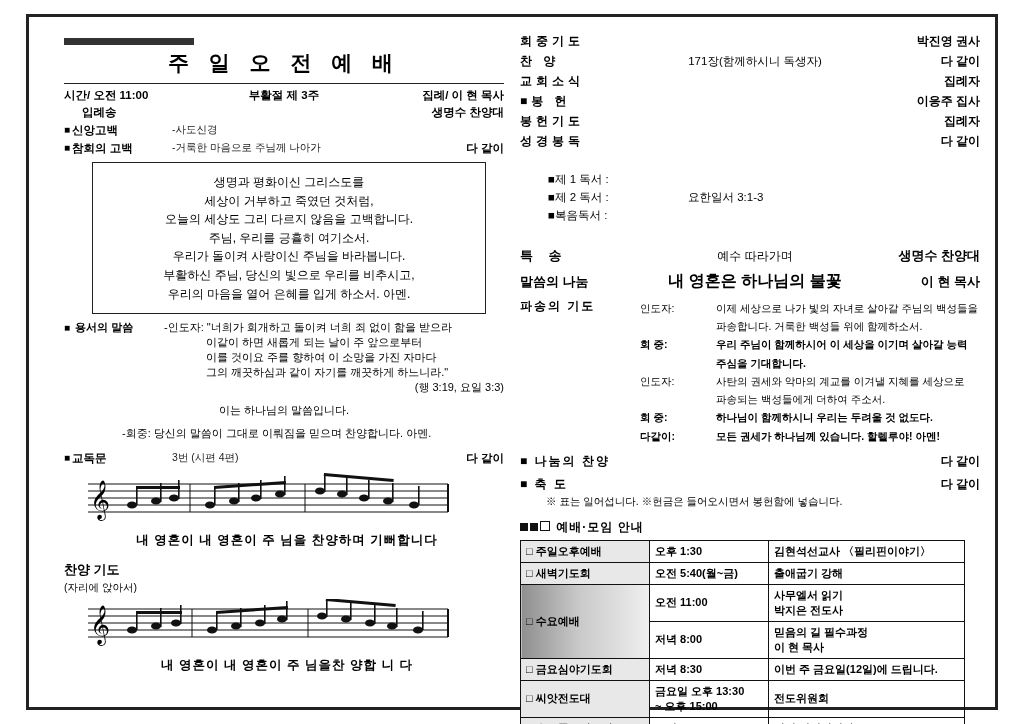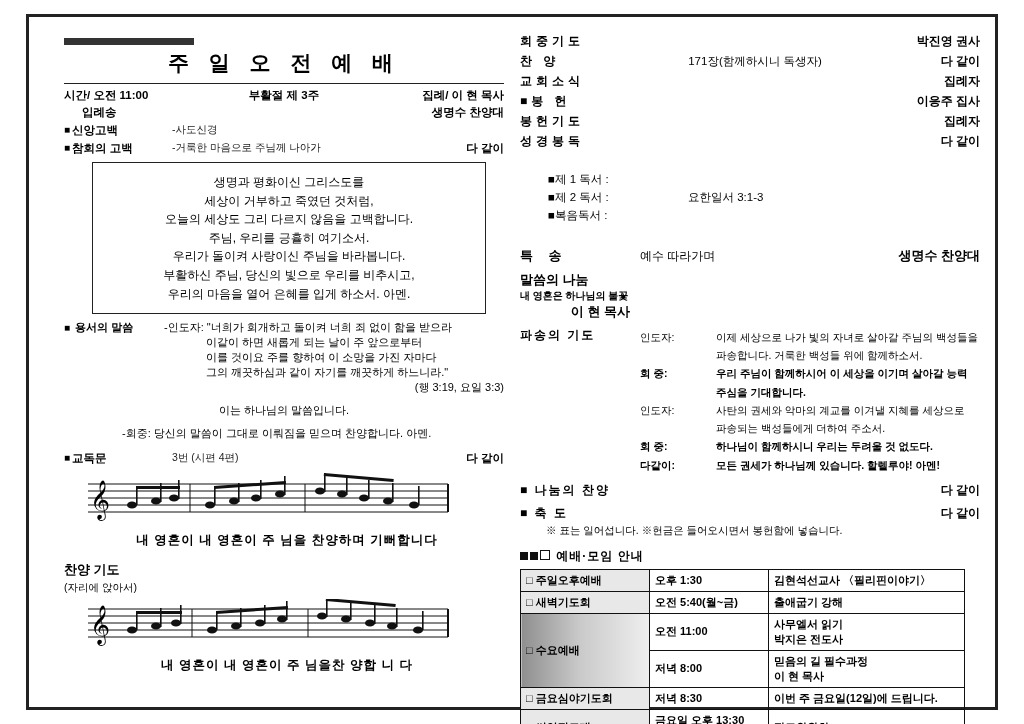--- a/index.html
+++ b/index.html
@@ -57,21 +57,21 @@
   
   .r-row{display:flex;font-size:12px;margin:3px 0;align-items:baseline;}
   .r-row .a{width:120px;font-weight:bold;letter-spacing:4px;}
   .r-row .b{flex:1;text-align:center;font-size:11.5px;}
   .r-row .c{width:110px;text-align:right;font-weight:bold;}
   .r-sub{display:flex;font-size:11.5px;margin:3px 0;}
   .r-sub .a{width:140px;padding-left:28px;}
   .r-sub .b{flex:1;}
 
   .big-a{font-size:13px;font-weight:bold;letter-spacing:6px;width:120px;}
-  .big-b{flex:1;font-size:13.5px;font-weight:bold;}
+  .big-b{flex:1;text-align:center;font-size:13.5px;font-weight:bold;}
   .big-c{width:110px;text-align:right;font-size:13px;font-weight:bold;}
 
   .pray{display:flex;font-size:10.5px;margin:3px 0;line-height:1.45;gap:24px;}
   .pray .who{width:52px;flex:none;}
   .pray .who.b{font-weight:bold;}
   .pray .txt{flex:1;}
   .pray .txt.b{font-weight:bold;}
   .pray-head{width:120px;font-weight:bold;letter-spacing:2px;font-size:12px;}
 
   .line-item{display:flex;font-size:12px;font-weight:bold;margin:6px 0 2px 0;}
@@ -305,23 +305,23 @@
       <div class="b"></div>
     </div>
 
     <div style="height:18px;"></div>
 
     <div class="r-row">
       <div class="big-a">특    송</div>
       <div class="big-b" style="font-weight:normal;font-size:12px;">예수 따라가며</div>
       <div class="big-c">생명수 찬양대</div>
     </div>
-    <div class="r-row" style="margin-top:6px;flex-direction:column;">
+    <div class="r-row" style="margin-top:6px;">
       <div class="big-a" style="letter-spacing:0;">말씀의 나눔</div>
-      <div class="big-b" style="font-size:10px;">내 영혼은 하나님의 불꽃</div>
+      <div class="big-b" style="font-size:16px;">내 영혼은 하나님의 불꽃</div>
       <div class="big-c">이 현 목사</div>
     </div>
 
     <div style="display:flex;margin-top:6px;">
       <div class="pray-head">파송의 기도</div>
       <div style="flex:1;">
         <div class="pray">
           <div class="who">인도자:</div>
           <div class="txt">이제 세상으로 나가 빛의 자녀로 살아갈 주님의 백성들을</div>
         </div>

